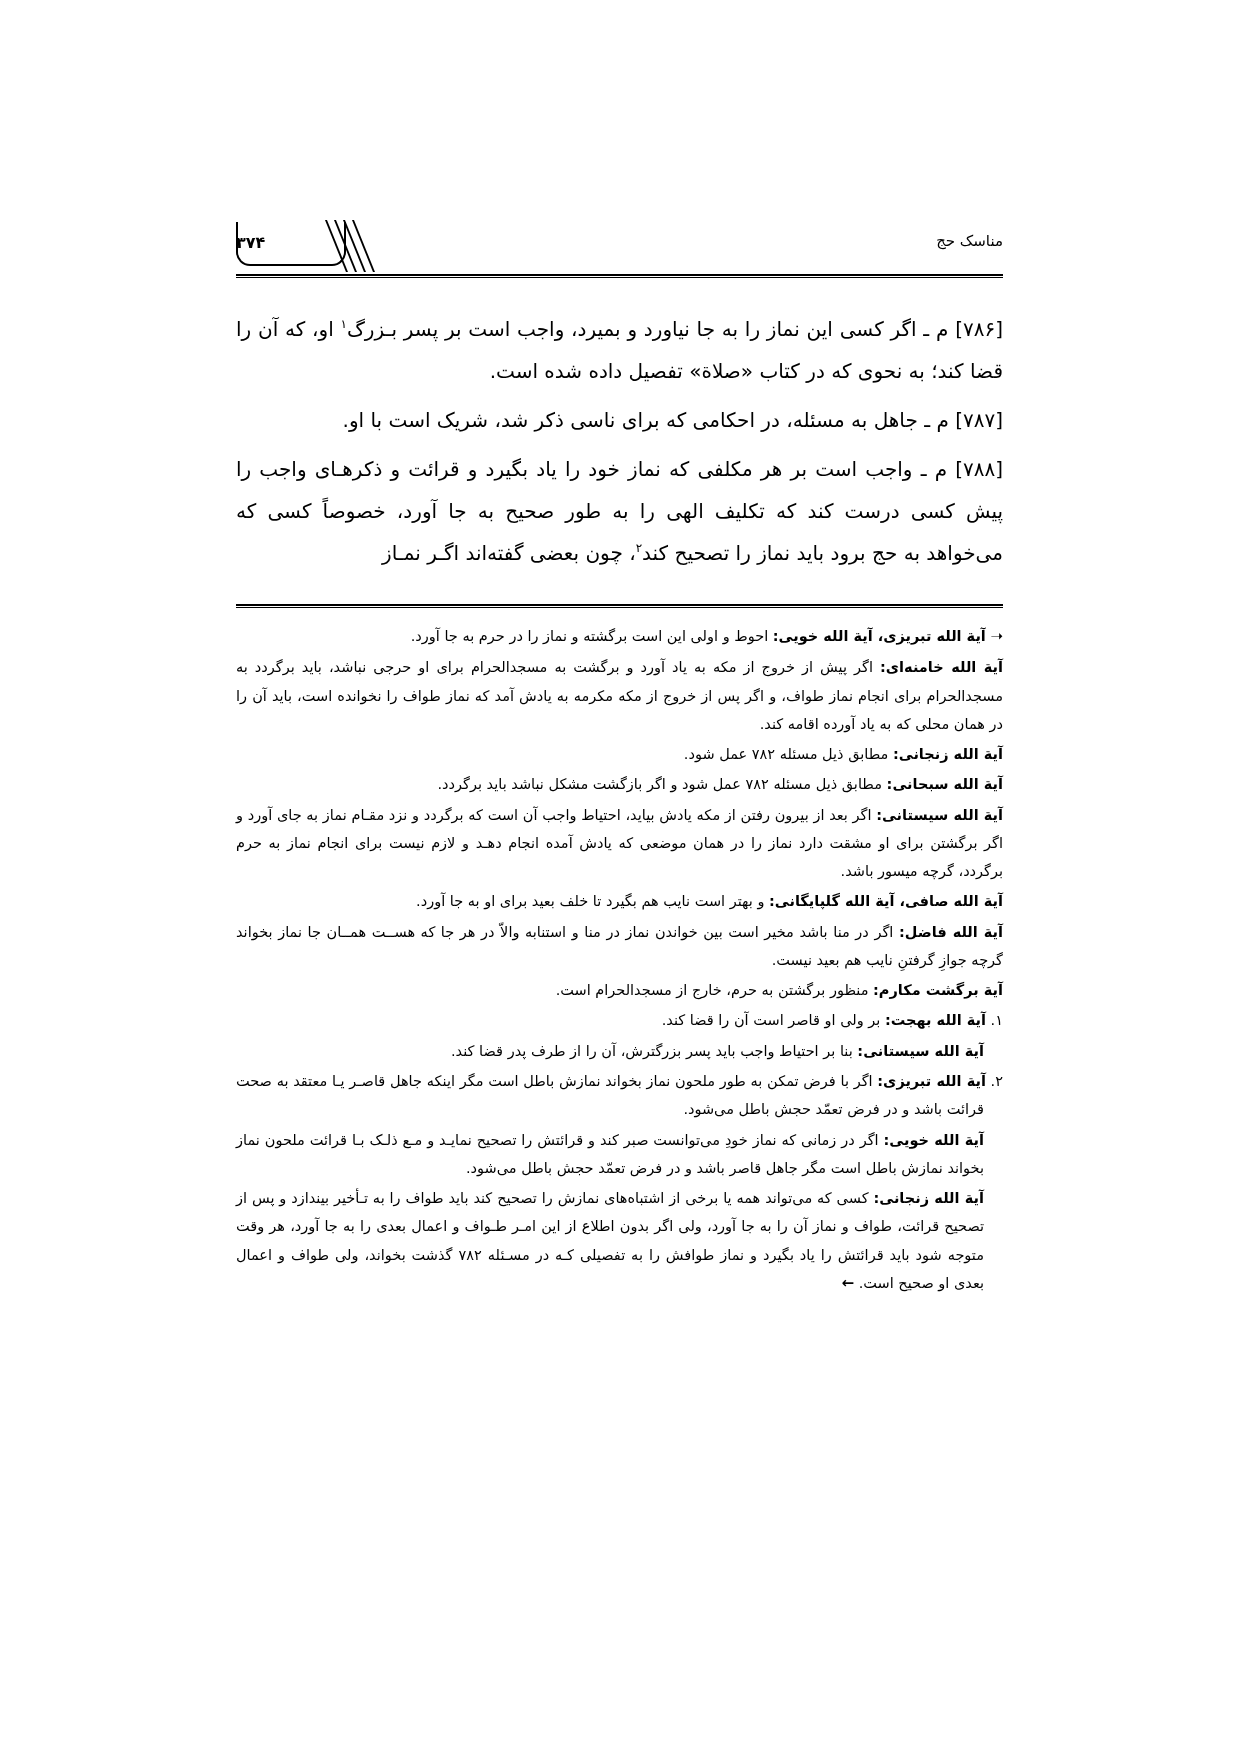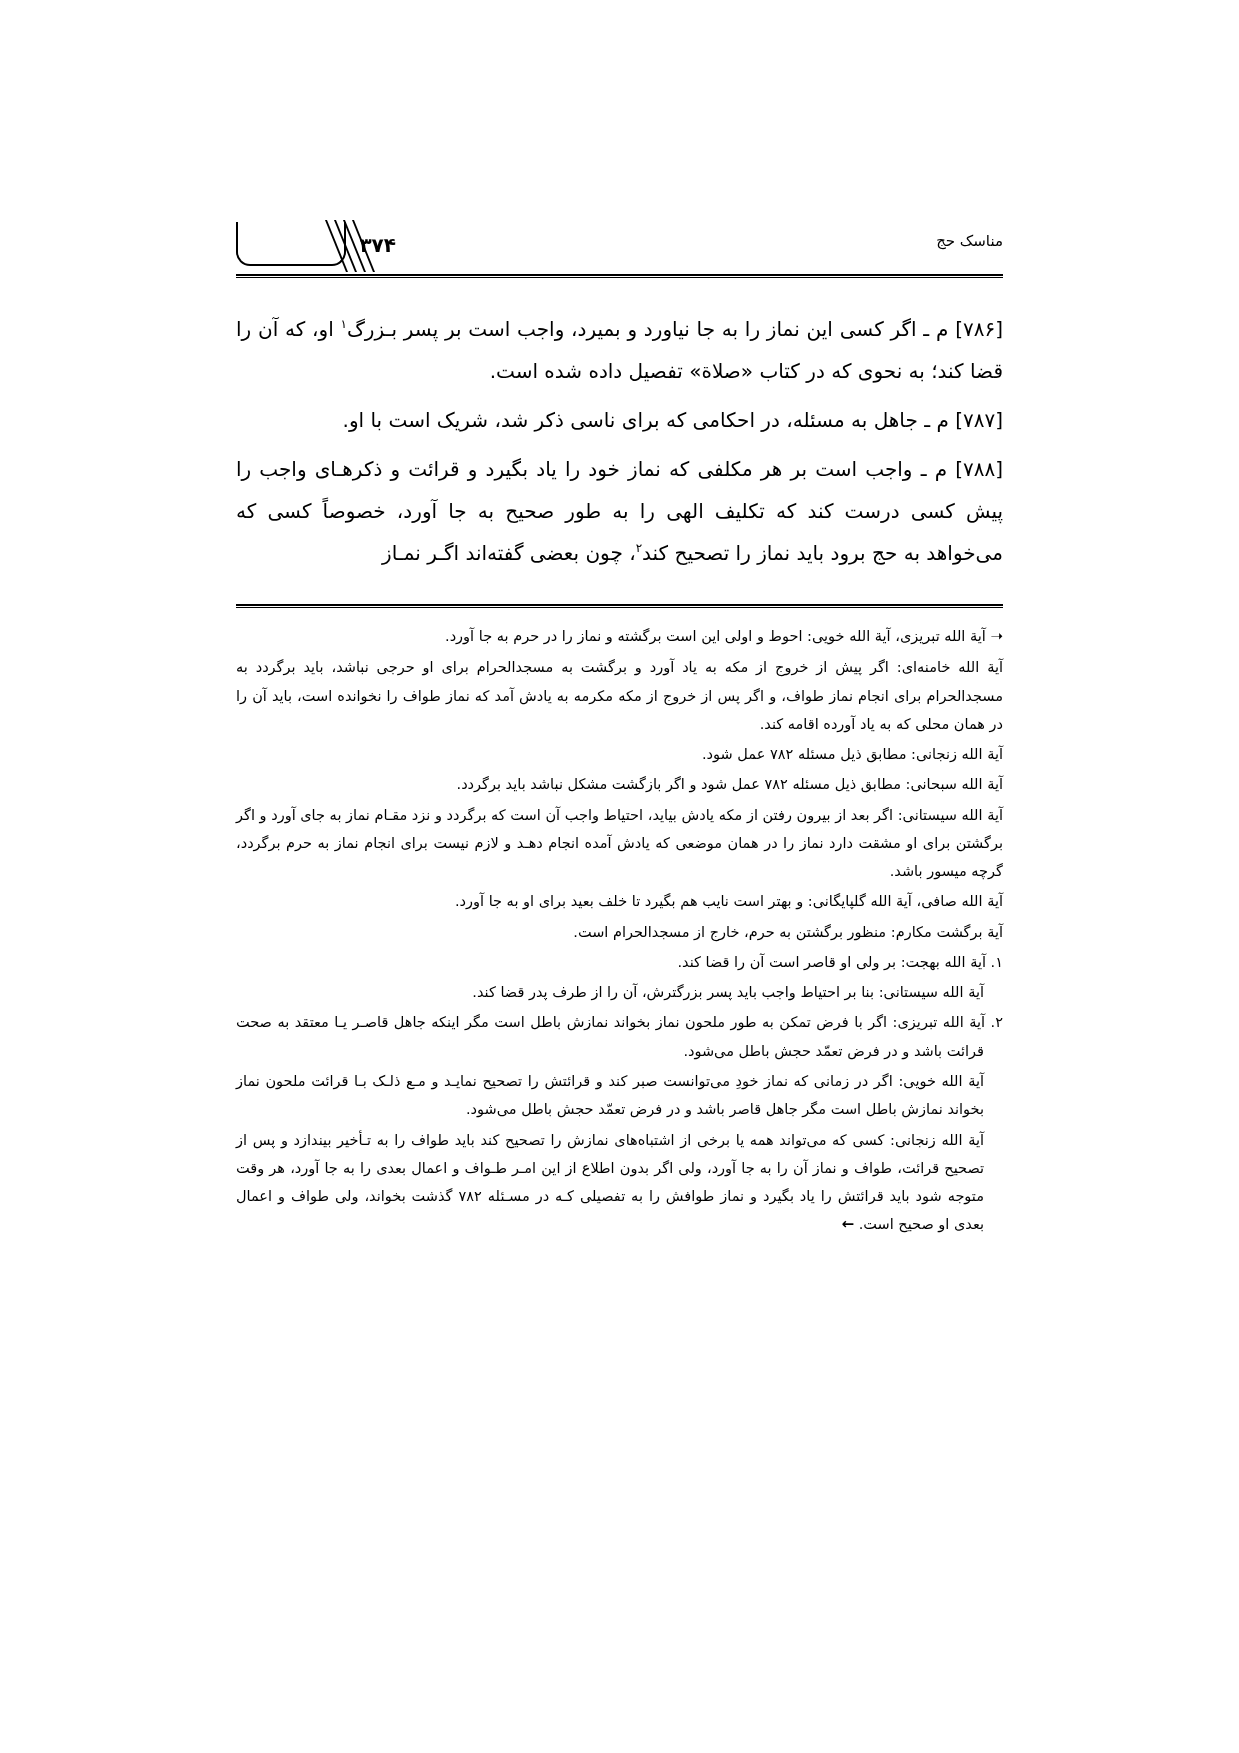--- a/index.html
+++ b/index.html
@@ -59,22 +59,22 @@
     border: 2px solid #000;
     border-radius: 0 0 14px 14px / 0 0 14px 14px;
     border-top: none;
     box-sizing: border-box;
   }
   .folio-num {
     position: absolute;
     left: 0;
     right: 0;
     top: 13px;
-    text-align: right;
-    font-size: 20px;
+    text-align: left;
+    font-size: 16px;
     font-weight: bold;
     line-height: 1;
   }
   .folio-stripes {
     position: absolute;
     left: 108px;
     top: 0;
     width: 54px;
     height: 46px;
   }
@@ -137,21 +137,21 @@
   .footnotes {
     font-size: 14.5px;
     line-height: 1.95;
     text-align: justify;
   }
   .fn-line {
     margin: 0 0 2px 0;
     text-align: justify;
   }
   .authority {
-    font-weight: normal;
+    font-weight: bold;
   }
   .arrow-start, .arrow-end {
     font-weight: bold;
     font-size: 15px;
   }
   .fn-num {
     font-weight: normal;
   }
   .fn-indent { padding-right: 19px; }
   .fn-hang {
@@ -234,20 +234,24 @@
       <p class="fn-line">
         <span class="authority">آیة الله سیستانی:</span>
         <span>اگر بعد از بیرون رفتن از مکه یادش بیاید، احتیاط واجب آن است که برگردد و نزد مقـام نماز به جای آورد و اگر برگشتن برای او مشقت دارد نماز را در همان موضعی که یادش آمده انجام دهـد و لازم نیست برای انجام نماز به حرم برگردد، گرچه میسور باشد.</span>
       </p>
 
       <p class="fn-line">
         <span class="authority">آیة الله صافی، آیة الله گلپایگانی:</span>
         <span>و بهتر است نایب هم بگیرد تا خلف بعید برای او به جا آورد.</span>
       </p>
 
+      <p class="fn-line">
+        <span class="authority">آیة الله فاضل:</span>
+        <span>اگر در منا باشد مخیر است بین خواندن نماز در منا و استنابه والاّ در هر جا که هســت همــان جا نماز بخواند گرچه جوازِ گرفتنِ نایب هم بعید نیست.</span>
+      </p>
 
       <p class="fn-line">
         <span class="authority">آیة برگشت مکارم:</span>
         <span>منظور برگشتن به حرم، خارج از مسجدالحرام است.</span>
       </p>
 
       <p class="fn-line fn-hang">
         <span class="fn-num">۱.</span>
         <span class="authority">آیة الله بهجت:</span>
         <span>بر ولی او قاصر است آن را قضا کند.</span>

